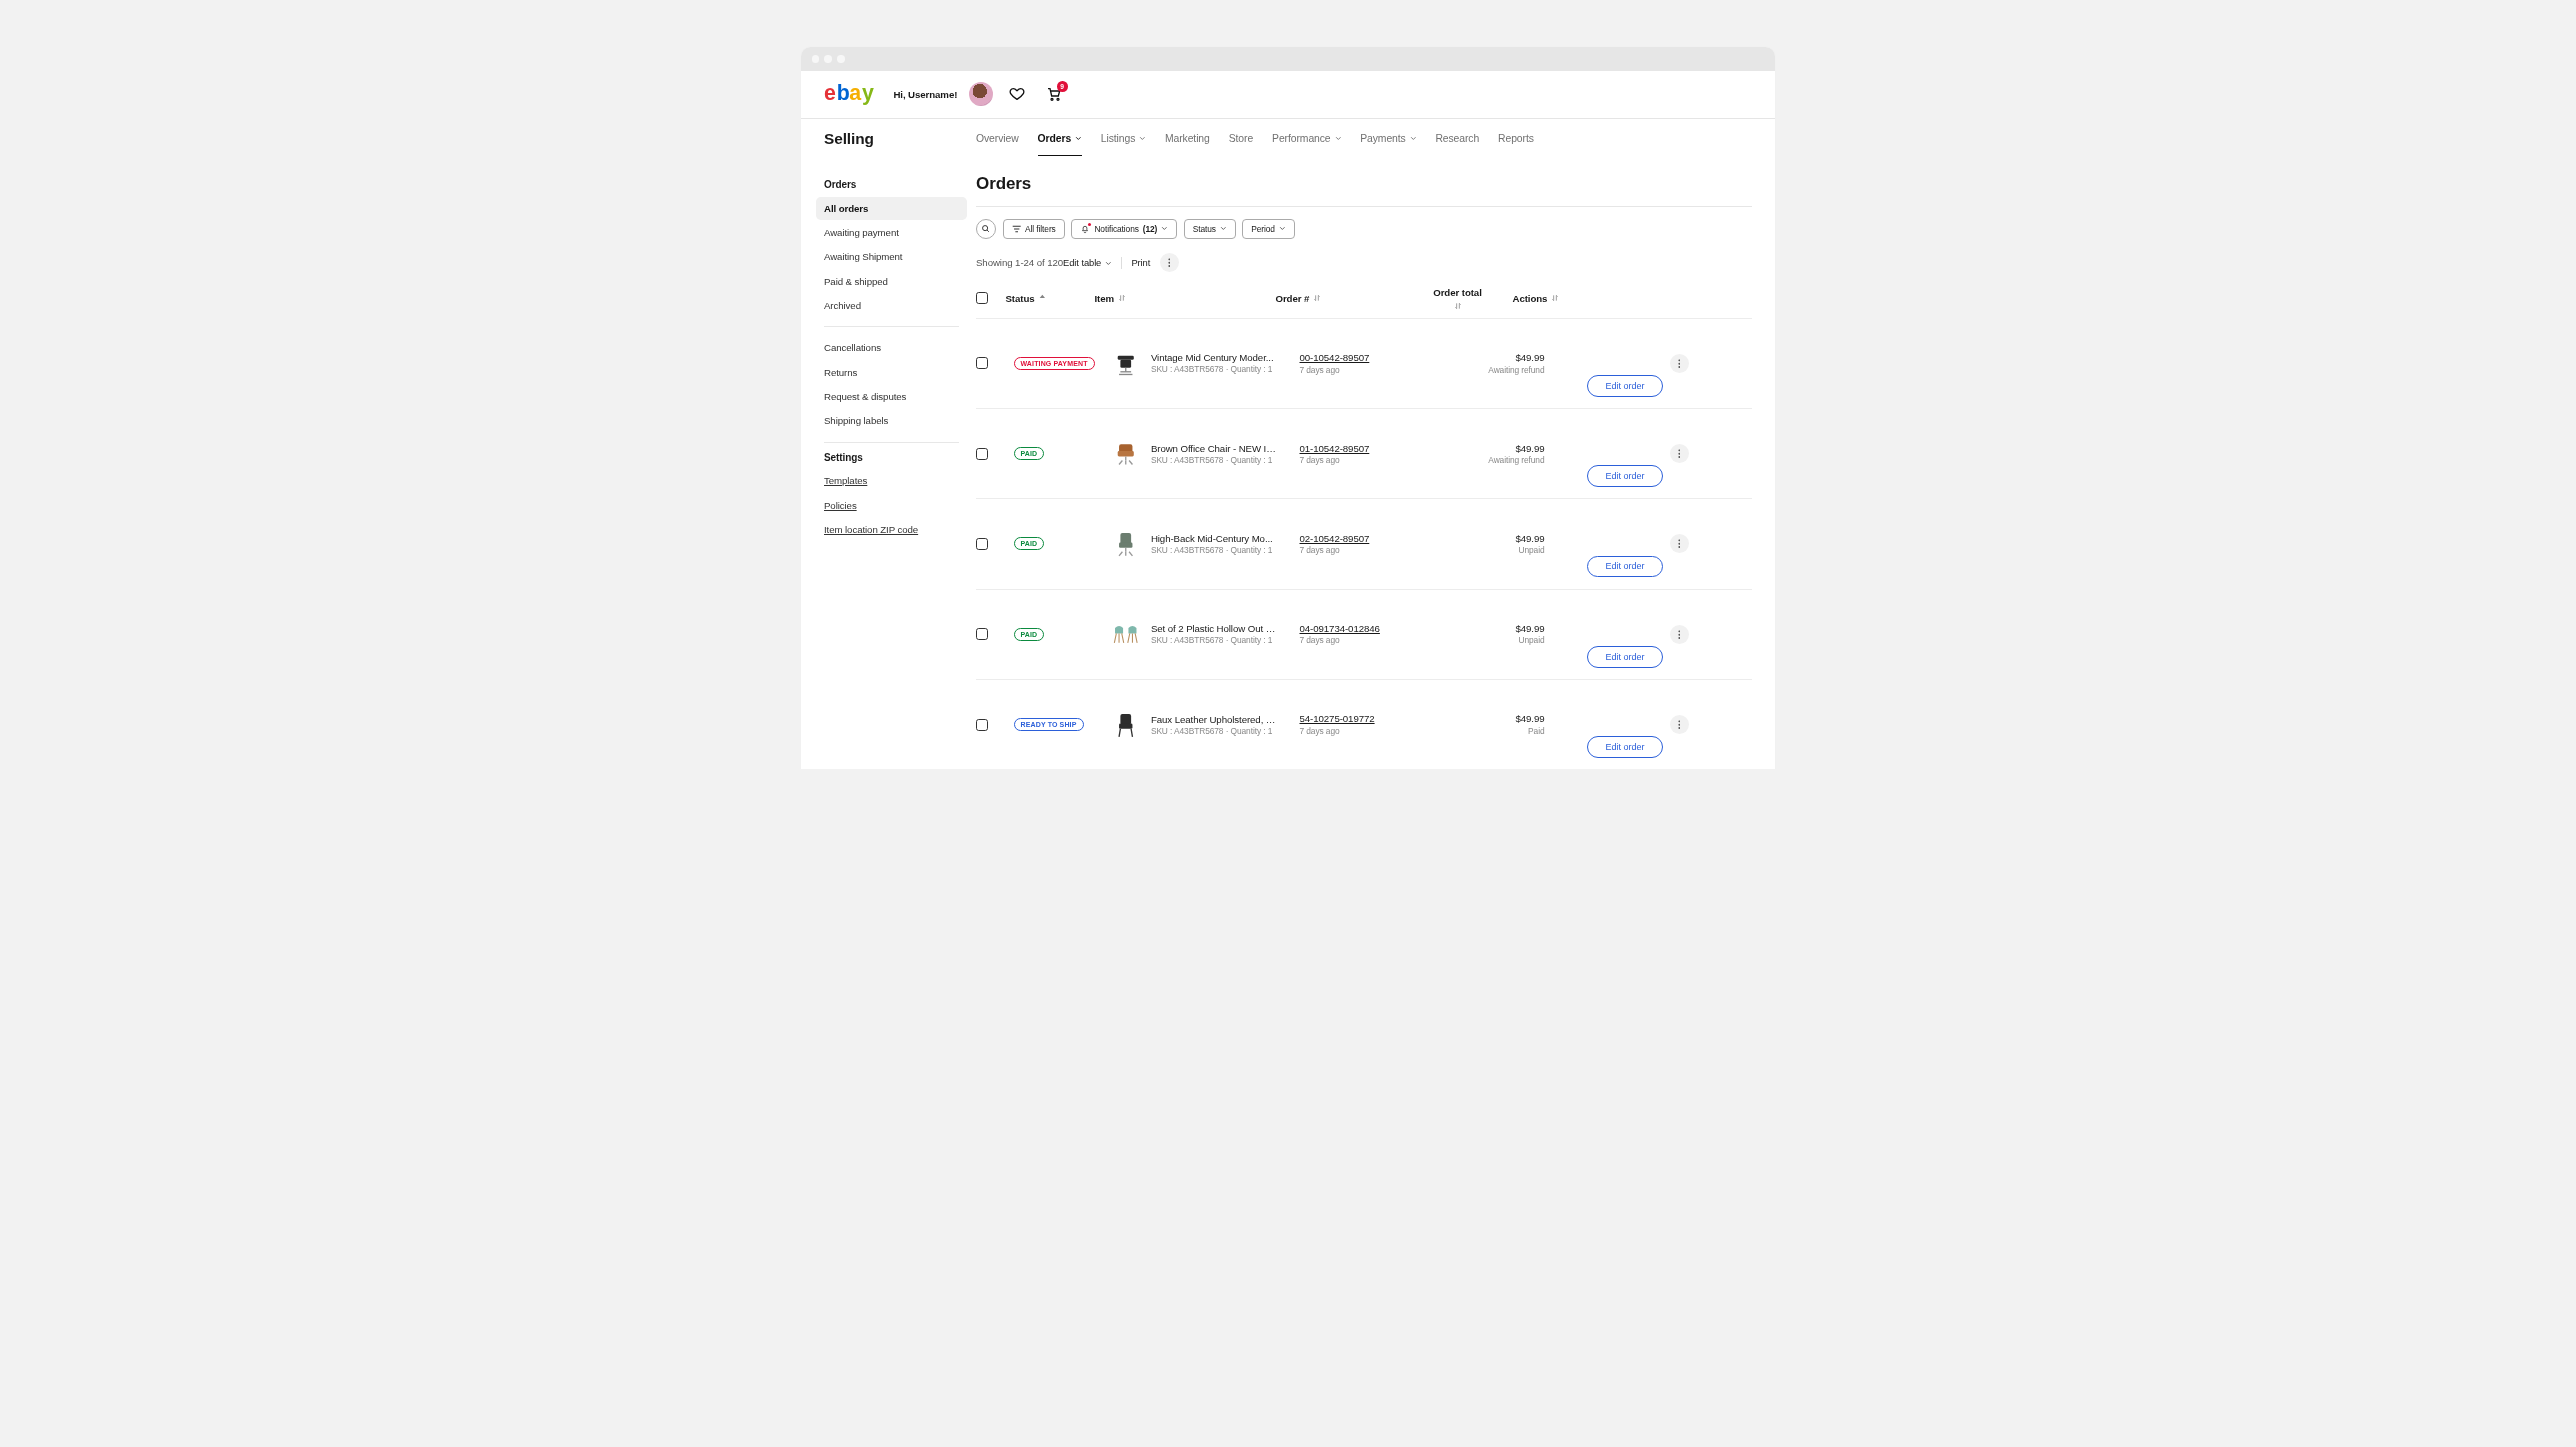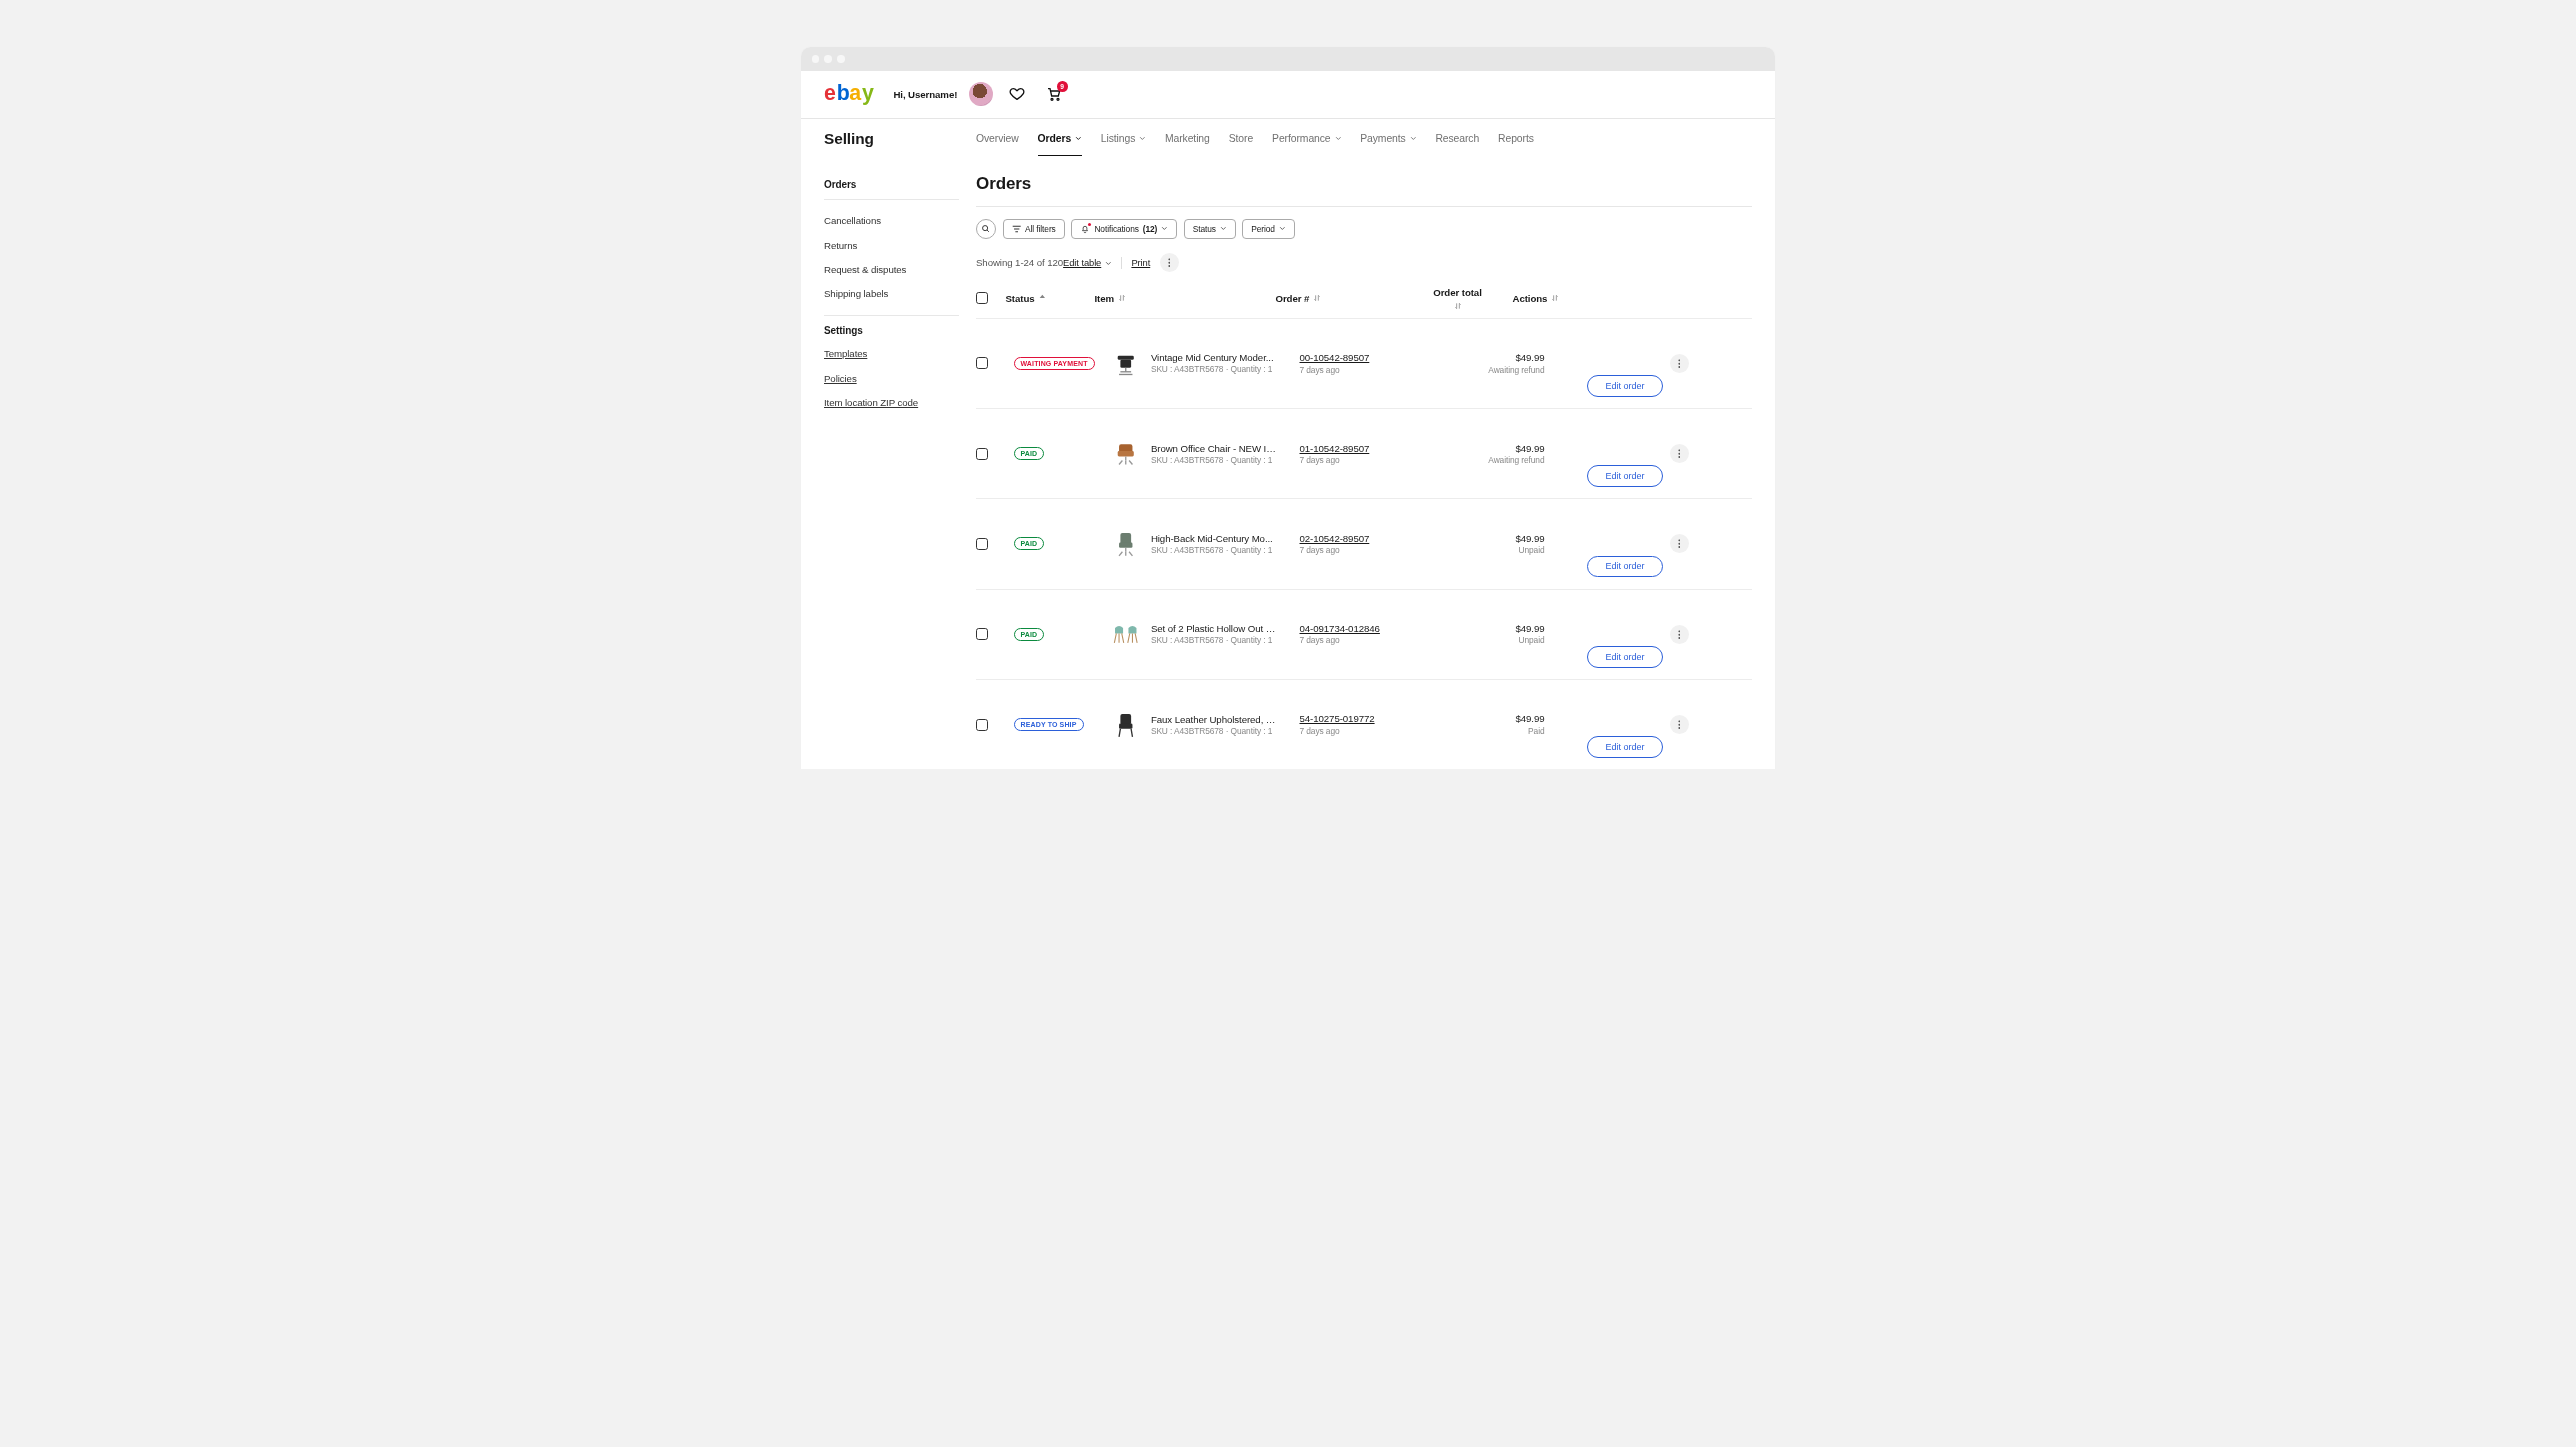--- a/index.html
+++ b/index.html
@@ -109,21 +109,21 @@
 .chip {
   height: 20px; border: 0.7px solid #aaa; border-radius: 4px;
   display: flex; align-items: center; gap: 4px; padding: 0 8px;
   font-size: 8.4px; cursor: pointer;
 }
 .chip .bold { font-weight: 700; }
 
 .meta-row { display: flex; align-items: center; justify-content: flex-start; margin-bottom: 5px; }
 .showing { color: #555; font-size: 9.7px; }
 .meta-actions { display: flex; align-items: center; gap: 9.4px; }
-.meta-link { font-size: 9.4px; display: flex; align-items: center; gap: 4px; cursor: pointer; text-decoration: underline; }
+.meta-link { font-size: 9.4px; display: flex; align-items: center; gap: 4px; cursor: pointer; }
 .meta-divider { width: 0.7px; height: 12px; background: #ddd; }
 .table-more-btn {
   width: 19px; height: 19px; border-radius: 50%; background: #f1f1f1;
   display: flex; align-items: center; justify-content: center; cursor: pointer;
 }
 
 
 .table-head {
   display: grid;
   grid-template-columns: 29.5px 89px 181px 127px 110px 136px;
@@ -266,20 +266,27 @@
           <div class="nav-tab">
             <span>Reports</span>
           </div>
         </div>
   </div>
 
   <div class="body">
 
     <div class="sidebar">
       <div class="sb-heading">Orders</div>
+      <div id="sb-items1">
+            <div class="sb-item active">All orders</div>
+            <div class="sb-item">Awaiting payment</div>
+            <div class="sb-item">Awaiting Shipment</div>
+            <div class="sb-item">Paid &amp; shipped</div>
+            <div class="sb-item">Archived</div>
+          </div>
       <div class="sb-divider"></div>
       <div id="sb-items2">
             <div class="sb-item">Cancellations</div>
             <div class="sb-item">Returns</div>
             <div class="sb-item">Request &amp; disputes</div>
             <div class="sb-item">Shipping labels</div>
           </div>
       <div class="sb-divider"></div>
       <div class="sb-heading">Settings</div>
       <div id="sb-items3">

